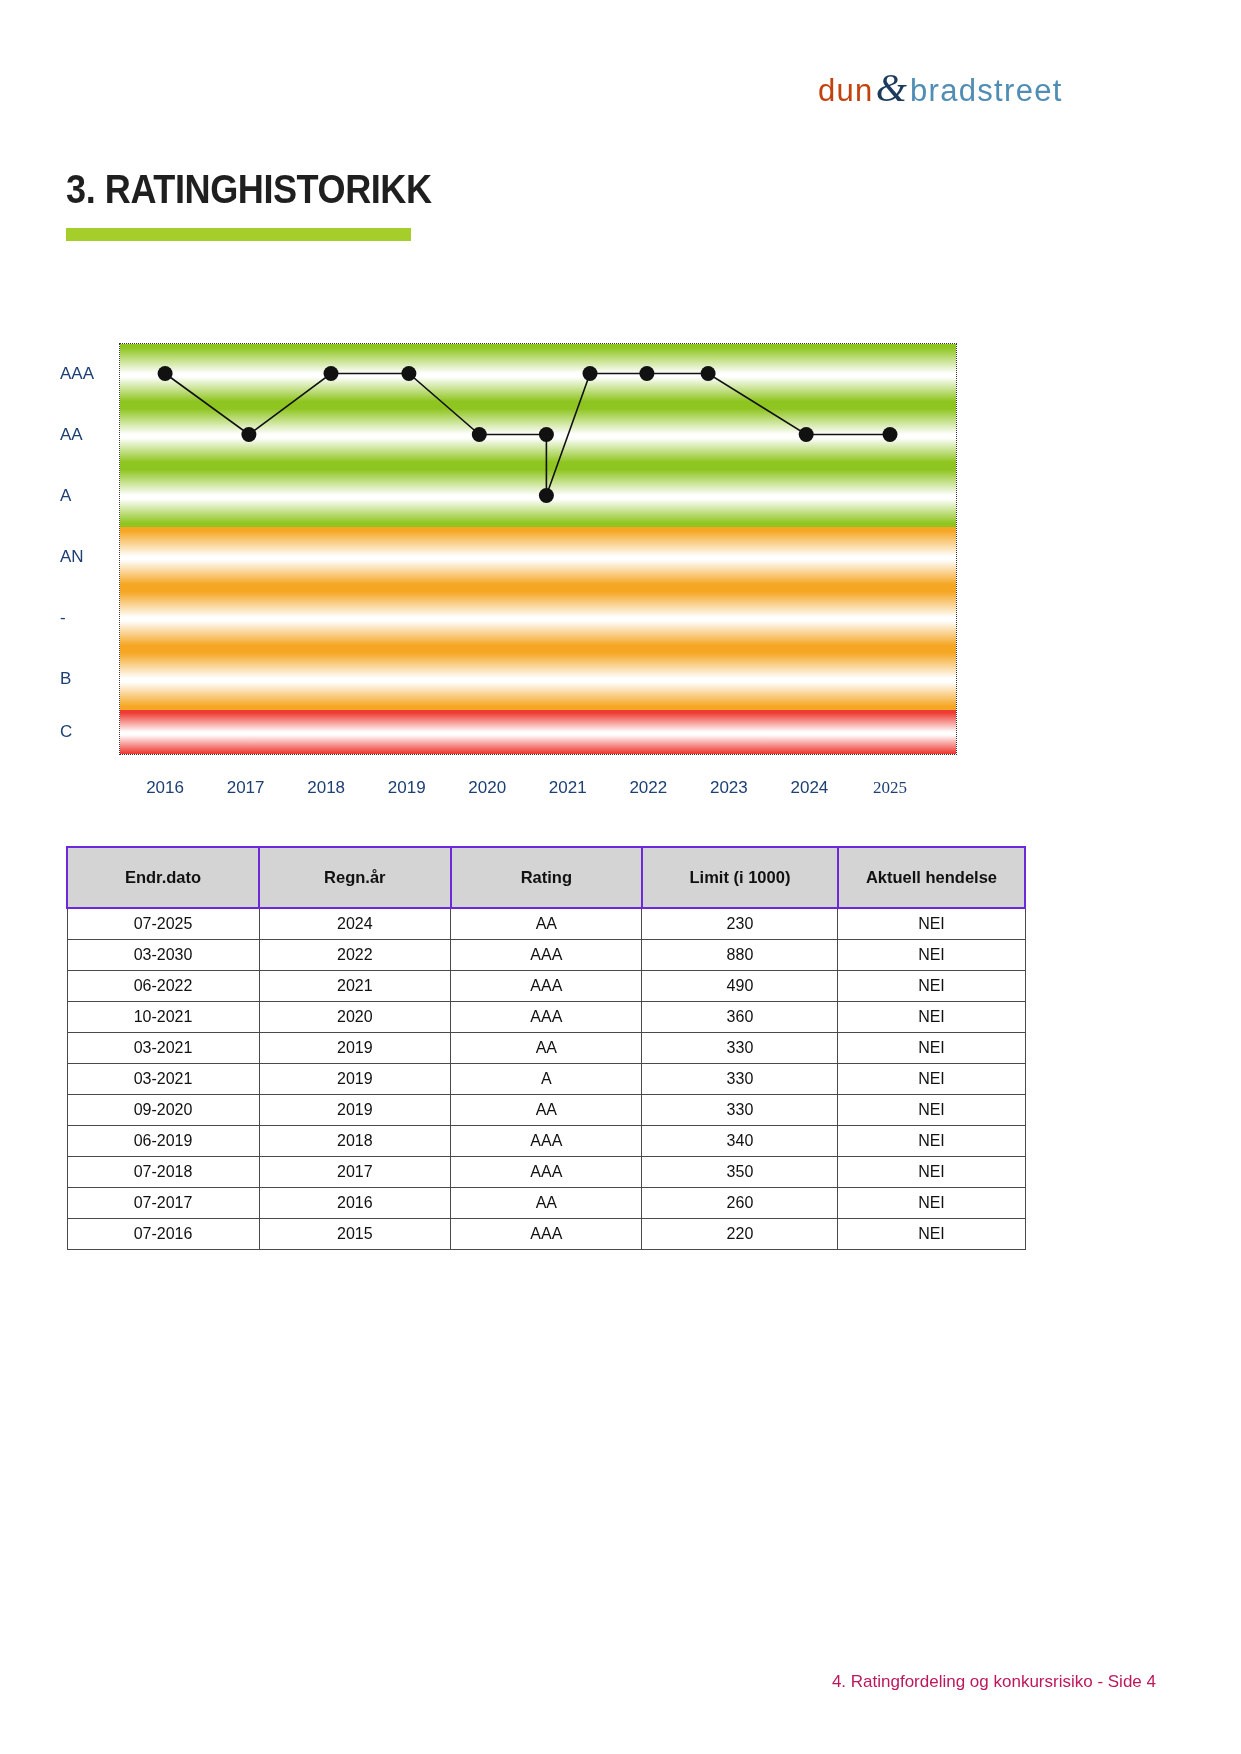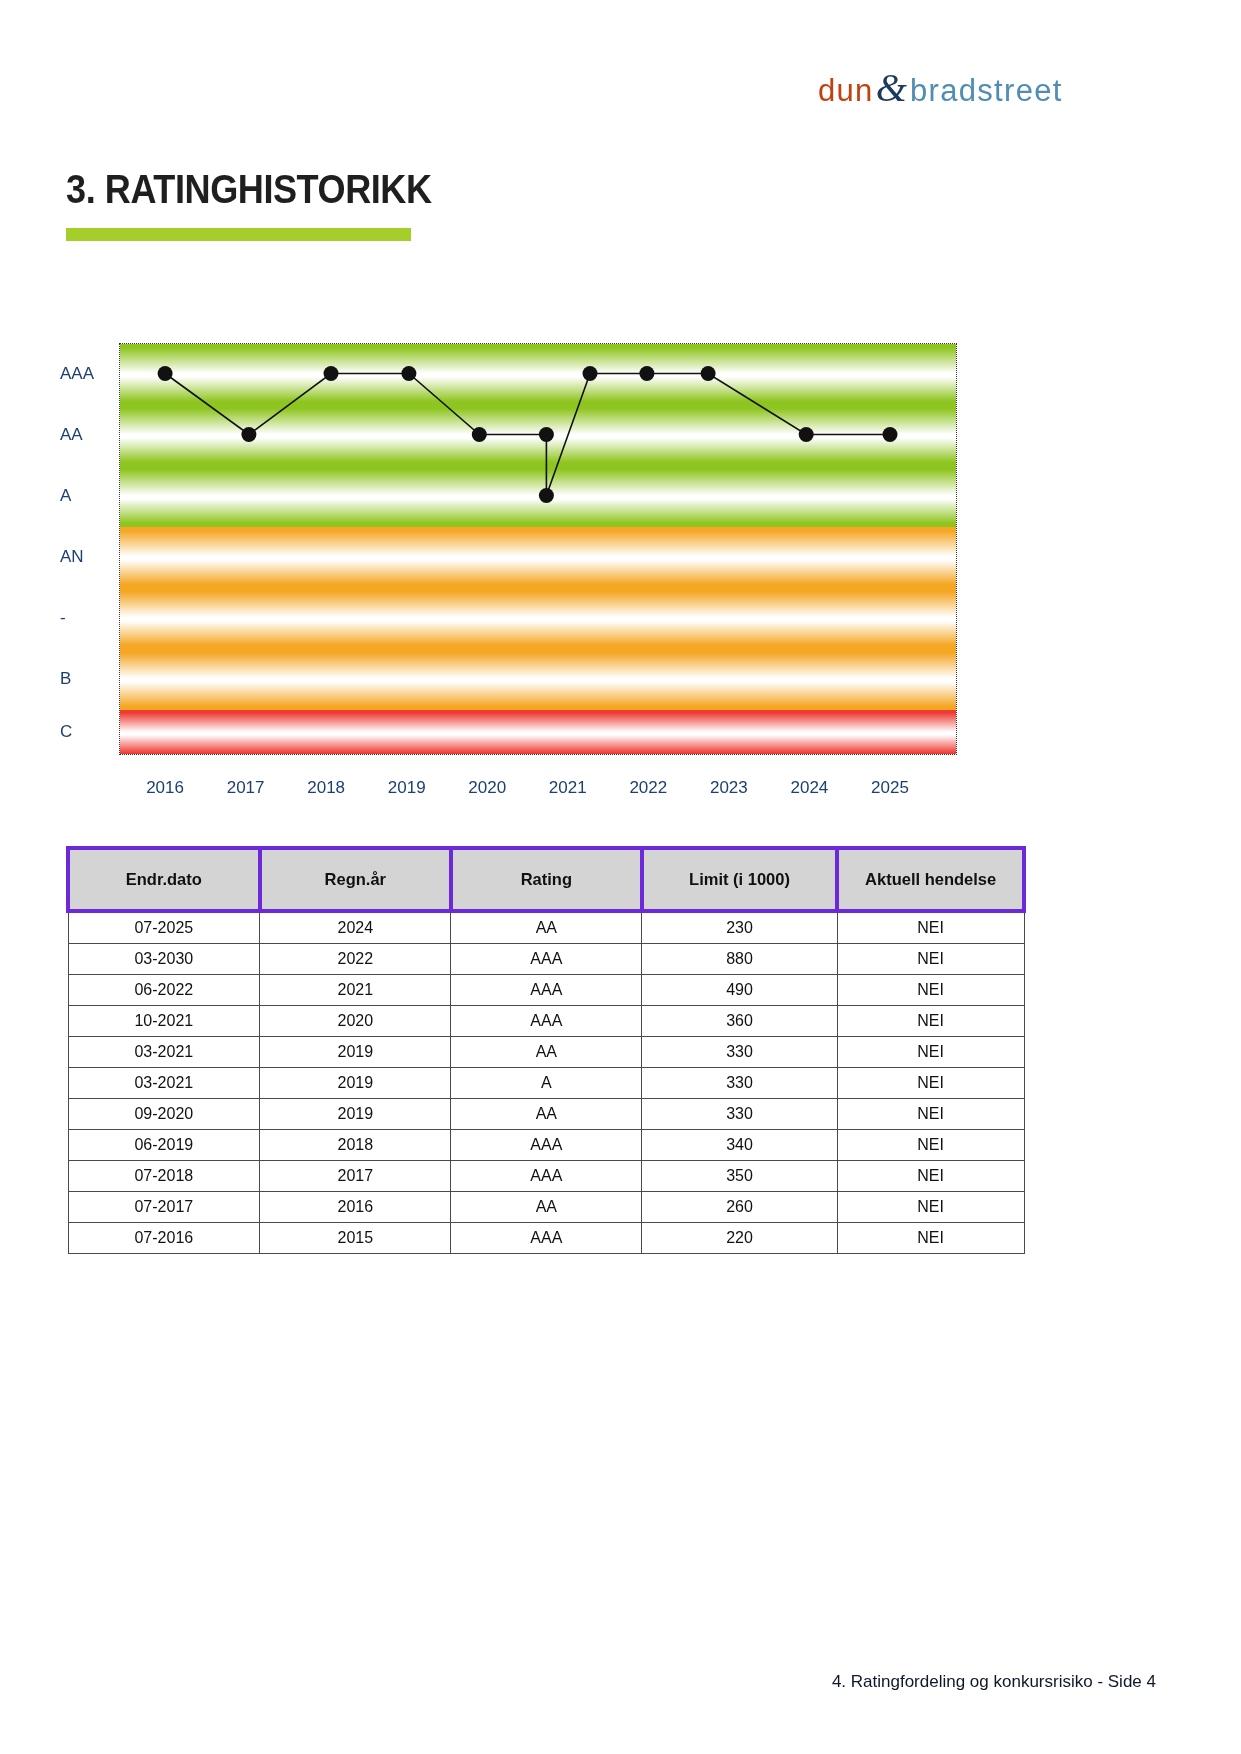--- a/index.html
+++ b/index.html
@@ -61,38 +61,38 @@
   }
   .series-svg{position:absolute;left:119px;top:343px;width:838px;height:412px;pointer-events:none;}
 
   
   .tbl{
     position:absolute;left:66px;top:846px;width:960px;
     border-collapse:collapse;
     font-size:16px;color:#111;
   }
   .tbl th{
-    background:#d4d4d4;border:4px solid #6d28d9;
+    background:#d4d4d4;border:2px solid #6d28d9;
     font-weight:bold;padding:20px 4px;font-size:16.5px;
   }
   .tbl td{
     border:1px solid #4a4a4a;padding:6px 4px;text-align:center;
     background:#ffffff;
   }
   .tbl col.c1{width:195px;}
   .tbl col.c2{width:195px;}
   .tbl col.c3{width:195px;}
   .tbl col.c4{width:200px;}
   .tbl col.c5{width:190px;}
 
   
   .footer{
     position:absolute;left:0;top:1672px;width:1241px;
     text-align:right;padding-right:85px;box-sizing:border-box;
-    font-size:17px;color:#0f172a;
+    font-size:17px;color:#be185d;
   }
 </style>
 </head>
 <body>
 
 <div class="page">
 
   <div class="logo">
     <span class="dun">dun</span>
     <span class="amp">&amp;</span>
@@ -139,21 +139,21 @@
     <div class="xlabels" id="xlabels">
         <div class="xlabel" style="left: 46.09px;">2016</div>
         <div class="xlabel" style="left: 126.631px;">2017</div>
         <div class="xlabel" style="left: 207.172px;">2018</div>
         <div class="xlabel" style="left: 287.713px;">2019</div>
         <div class="xlabel" style="left: 368.254px;">2020</div>
         <div class="xlabel" style="left: 448.796px;">2021</div>
         <div class="xlabel" style="left: 529.337px;">2022</div>
         <div class="xlabel" style="left: 609.878px;">2023</div>
         <div class="xlabel" style="left: 690.419px;">2024</div>
-        <div class="xlabel" style="left: 770.96px;">2025</div>
+        <div class="xlabel" style="left: 770.96px; font-family: Liberation Serif, serif;">2025</div>
       </div>
   </div>
 
   <table class="tbl">
     <colgroup>
         <col class="c1">
         <col class="c2">
         <col class="c3">
         <col class="c4">
         <col class="c5">

